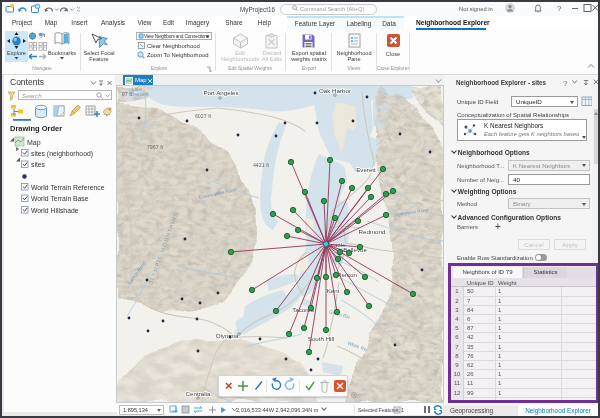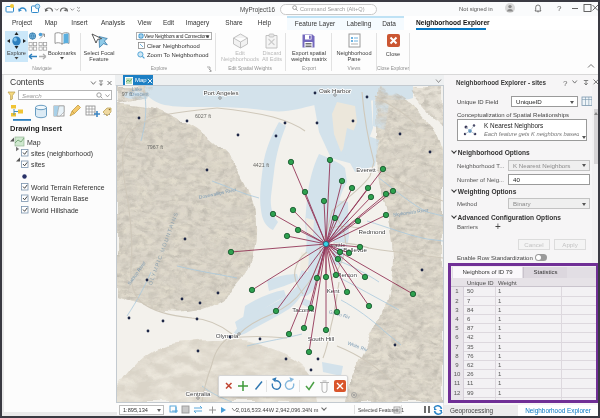--- a/index.html
+++ b/index.html
@@ -244,21 +244,21 @@
       <path d="M62 7 l2.5 2.5" stroke="#b8923a" stroke-width=".7"></path>
 
  <rect x="76" y="2" width="9" height="9" fill="#fff" stroke="#888" stroke-width=".8"></rect>
       <path d="M76 5 h9 M76 8 h9 M79 2 v9 M82 2 v9" stroke="#888" stroke-width=".6"></path>
  <path d="M84 10 h6 M87 7 v6" stroke="#3c86c4" stroke-width="1.6"></path>
 
  <path d="M93 6 l4-4 h4 v4 l-4 4z" fill="#f0d9a0" stroke="#b89b4a" stroke-width=".7" transform="translate(0,2)"></path>
  <circle cx="99.5" cy="5.5" r=".8" fill="#8a6d2a"></circle>
 </svg>
 <div class="abs" style="left:99px;top:33px;font-size:8px;color:#555;letter-spacing:.5px;">...</div>
-<div class="abs" style="left:6px;top:49px;font-size:7.5px;font-weight:bold;color:#222;">Drawing Insert</div>
+<div class="abs" style="left:6px;top:49px;font-size:7.5px;font-weight:bold;color:#222;">Drawing Order</div>
 
 <svg class="abs" style="left:0px;top:60px" width="110" height="160" viewBox="0 0 110 160">
  <path d="M6 6.5 l4 0 0-4z" fill="#555"></path>
  <rect x="11" y="2" width="9" height="9" fill="#cfe8cf" stroke="#8aab8a" stroke-width=".6"></rect>
       <path d="M11 8 l3-3 3 2 3-4" stroke="#6a9a6a" stroke-width=".8" fill="none"></path>
  <text x="23" y="9.5" font-size="7" fill="#333" font-family="Liberation Sans">Map</text>
  <path d="M12 75 l3.2 2.2 -3.2 2.2z" fill="#777" transform="translate(0,-63.2)"></path>
  <rect x="17.5" y="75.5" width="6.5" height="6.5" fill="#fff" stroke="#7a93ad" stroke-width=".8" transform="translate(0,-61)"></rect>
  <path d="M19 78.5 l1.6 1.8 2.6-3.4" stroke="#333" stroke-width=".9" fill="none" transform="translate(0,-61)"></path>
  <text x="27" y="20.5" font-size="6.8" fill="#333" font-family="Liberation Sans">sites (neighborhood)</text>

